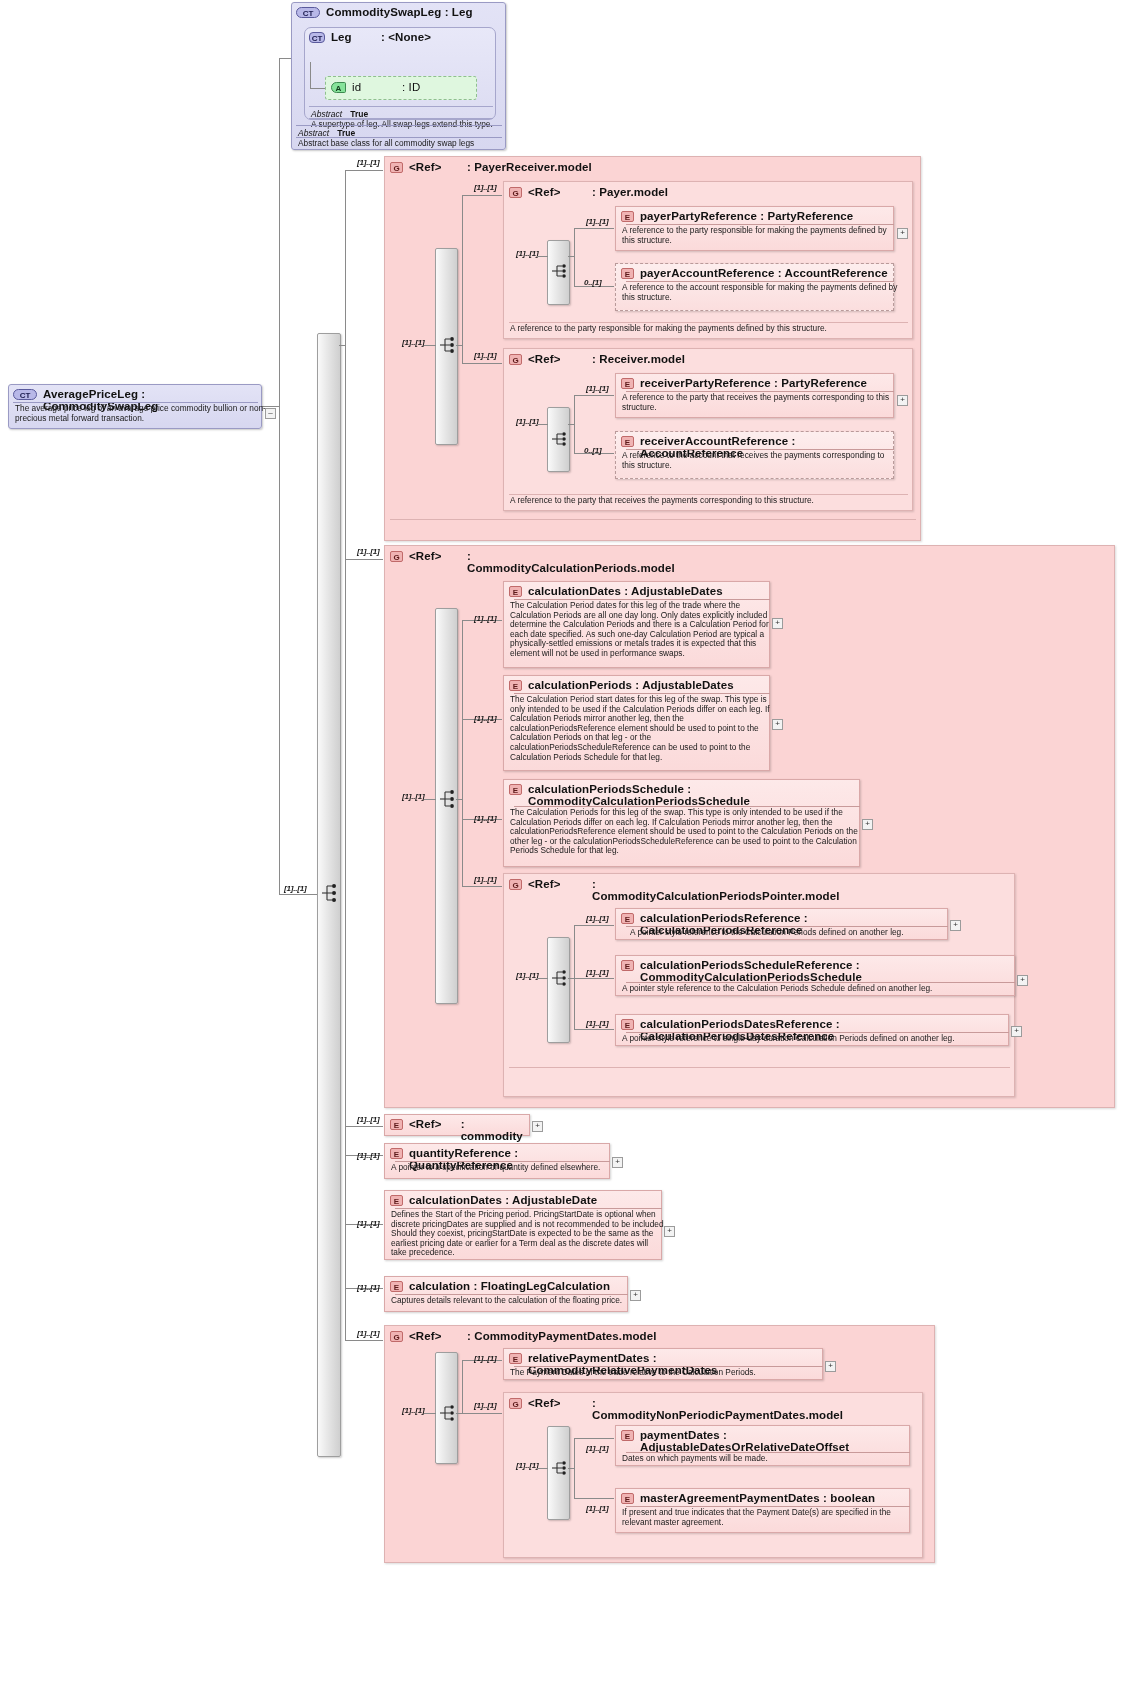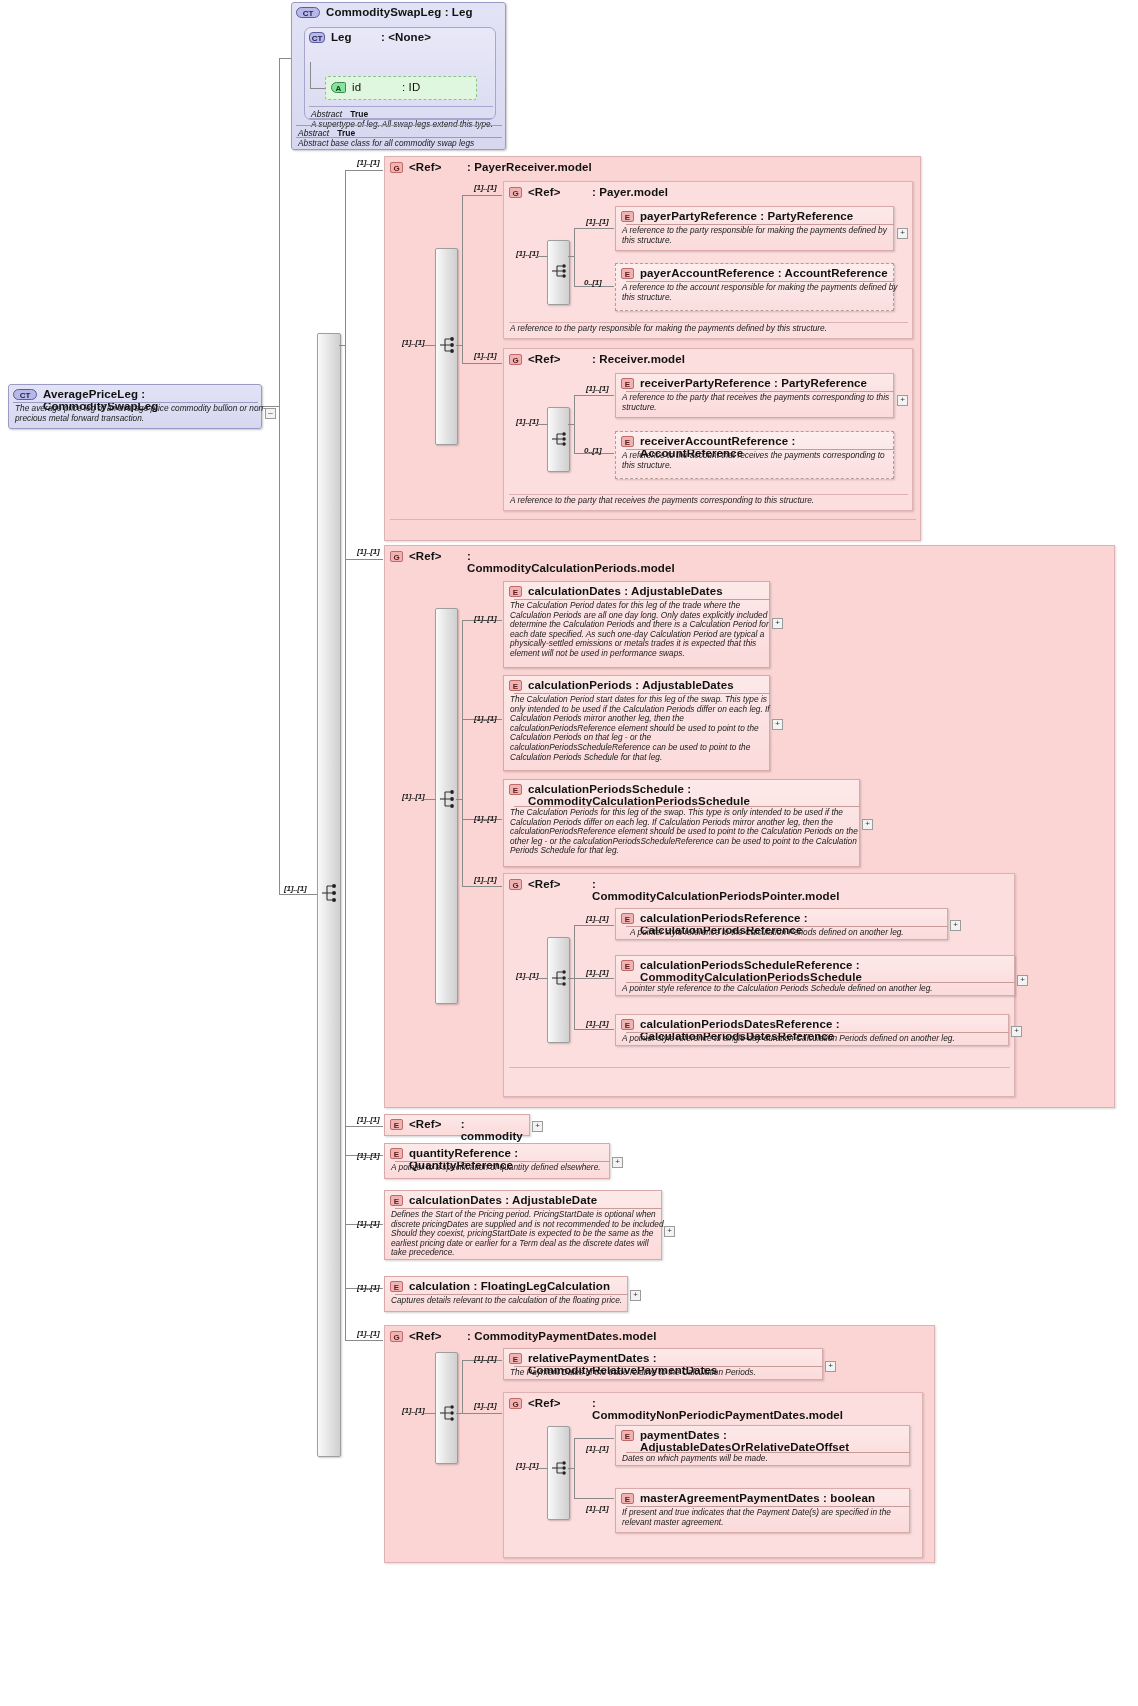--- a/index.html
+++ b/index.html
@@ -3,21 +3,21 @@
 <meta charset="utf-8">
 <style>
   html,body{margin:0;padding:0;background:#ffffff;}
   body{font-family:"Liberation Sans",sans-serif;color:#111;}
   #canvas{position:relative;width:1138px;height:1706px;overflow:hidden;background:#fff;}
 
   
   .node{position:absolute;box-sizing:border-box;}
   .hdr{display:flex;align-items:flex-start;gap:6px;padding:3px 5px 3px 4px;}
   .hdr .nm{font-size:11.5px;font-weight:bold;line-height:12px;letter-spacing:.1px;white-space:pre-wrap;}
-  .doc{font-style:italic;font-size:8.3px;line-height:9.6px;padding:2px 5px 3px 6px;color:#1a1a1a;}
+  .doc{font-size:8.3px;line-height:9.6px;padding:2px 5px 3px 6px;color:#1a1a1a;}
 
   
   .badge{flex:0 0 auto;display:inline-block;text-align:center;font-size:8px;font-weight:bold;
          line-height:11px;height:11px;border-radius:2px;box-sizing:border-box;margin-top:1px;}
   .b-ct{width:24px;background:#b8b8e8;border:1px solid #5a5a9c;color:#1b1b4d;border-radius:6px;}
   .b-ct2{width:16px;background:#b8b8e8;border:1px solid #5a5a9c;color:#1b1b4d;border-radius:4px;}
   .b-e{width:13px;background:#f0b3b3;border:1px solid #c06a6a;color:#5c1a1a;}
   .b-g{width:13px;background:#f0b3b3;border:1px solid #c06a6a;color:#5c1a1a;}
   .b-a{width:15px;background:#86e39a;border:1px solid #3d8a50;color:#113b1c;
        border-radius:7px 2px 2px 7px;}

